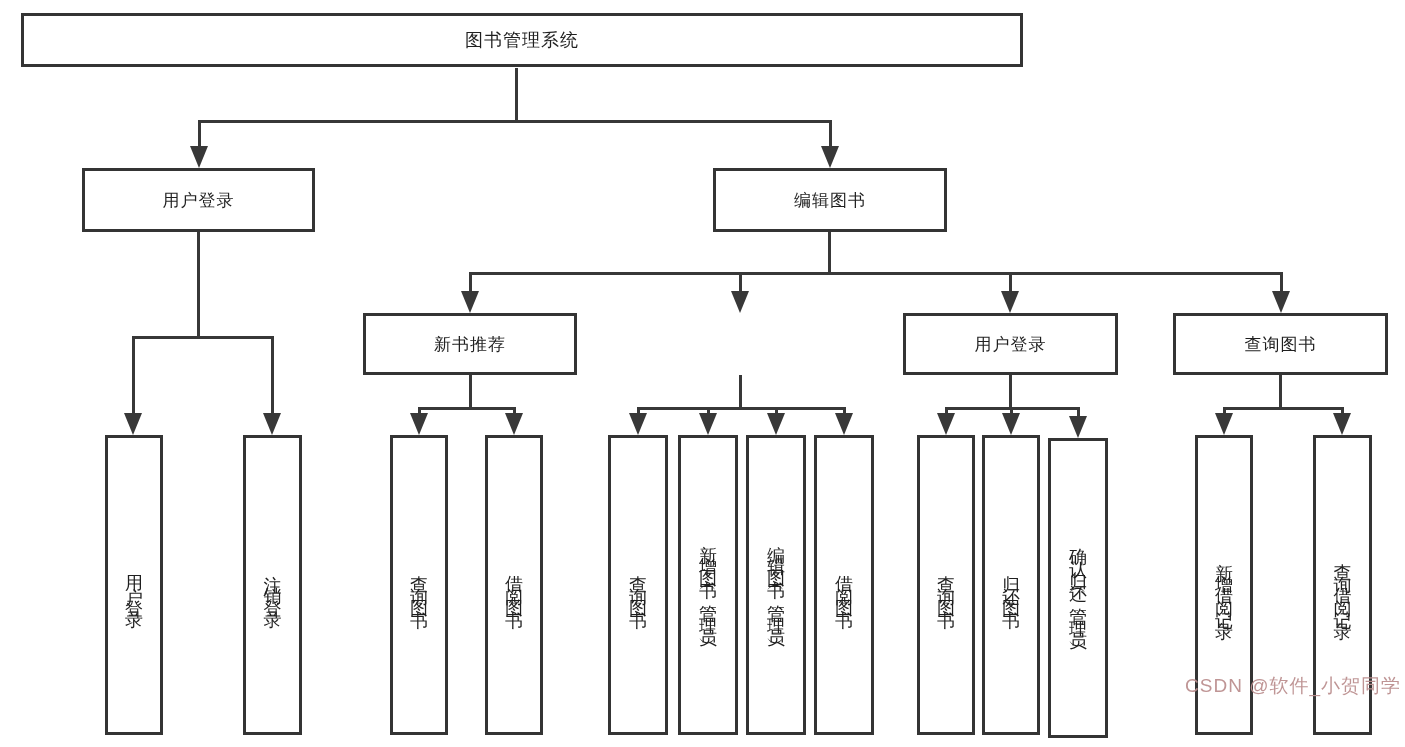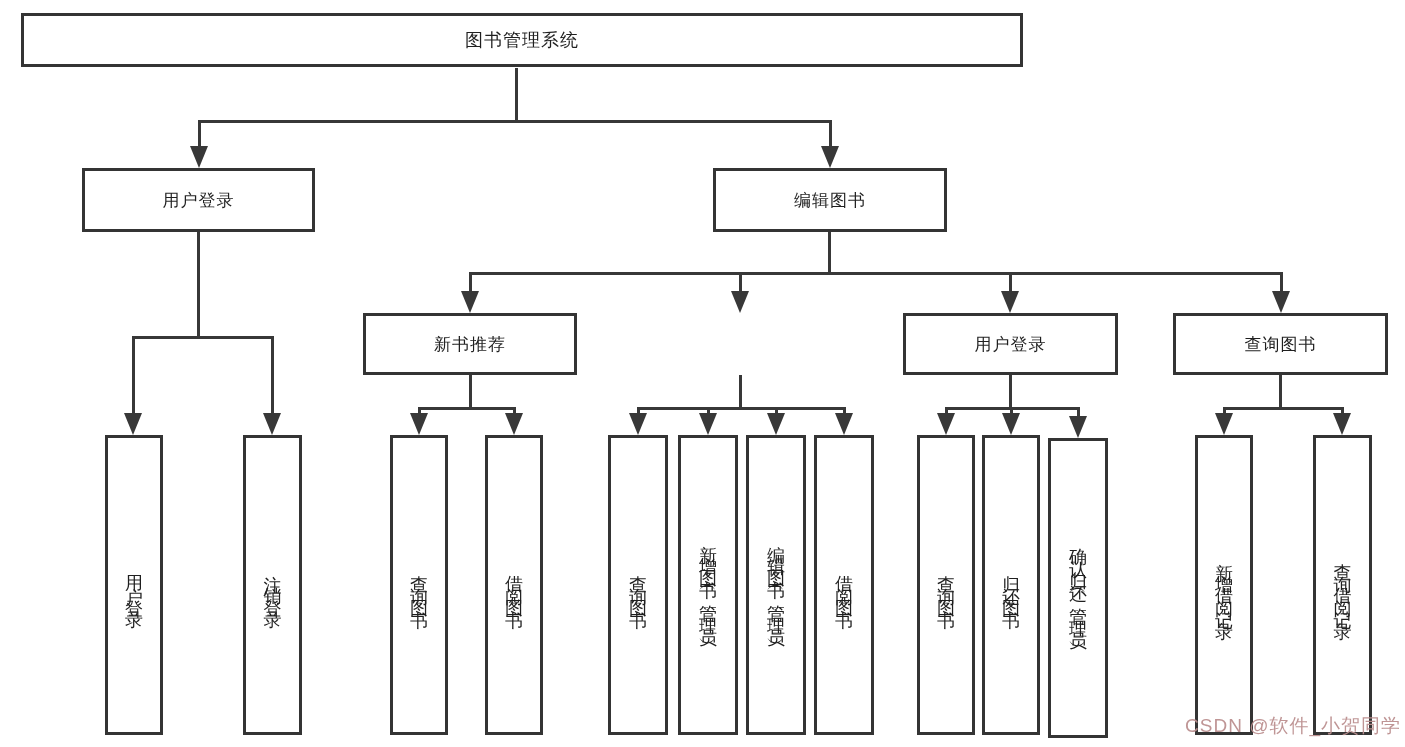--- a/index.html
+++ b/index.html
@@ -41,21 +41,21 @@
   .arr {
     position: absolute;
     width: 0;
     height: 0;
     border-left: 9px solid transparent;
     border-right: 9px solid transparent;
     border-top: 22px solid #383838;
   }
   .watermark {
     position: absolute;
-    top: 713px;
+    top: 673px;
     right: 4px;
     font-size: 19px;
     letter-spacing: 1px;
     color: rgba(188, 143, 143, 0.95);
     white-space: nowrap;
   }
 </style>
 </head>
 <body>
 

